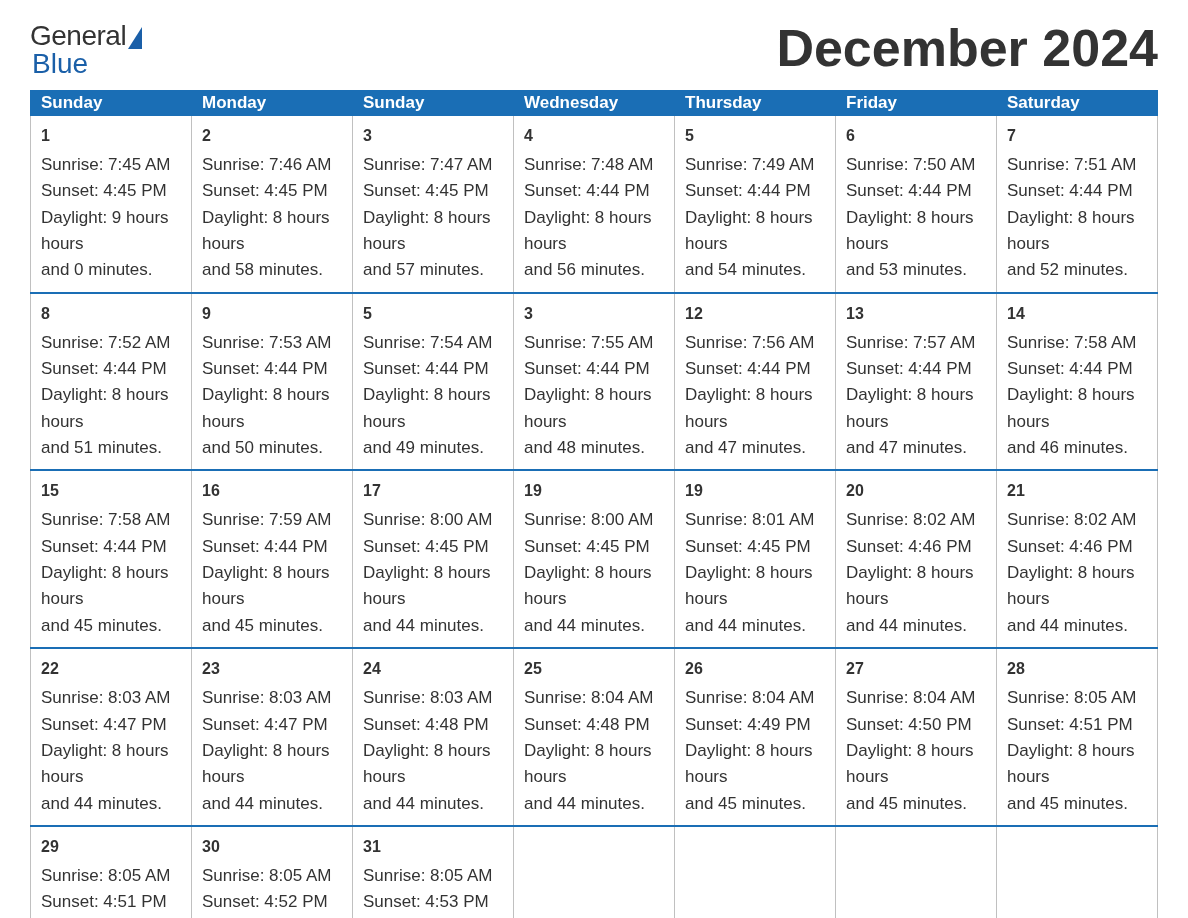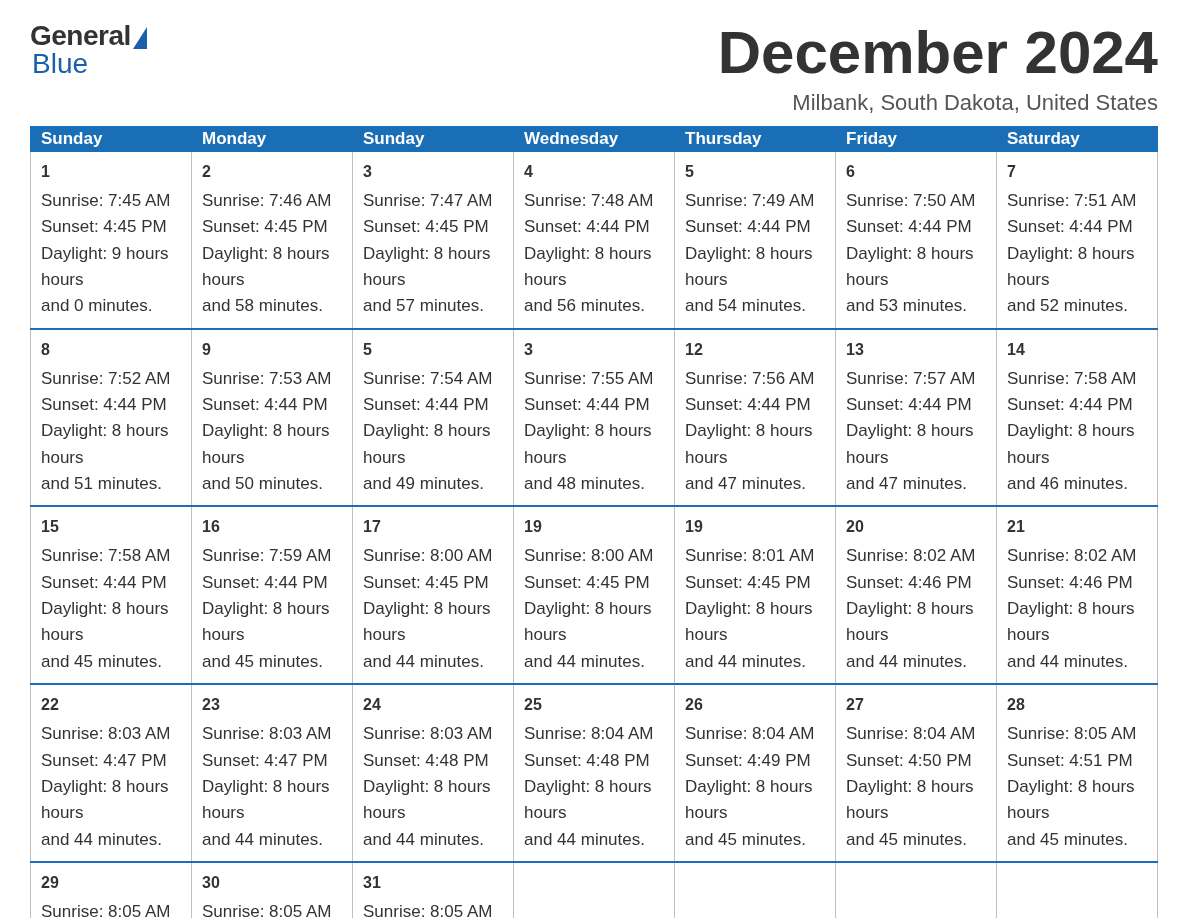--- a/index.html
+++ b/index.html
@@ -20,21 +20,21 @@
       display: flex;
       flex-direction: column;
       align-items: flex-start;
     }
     .logo-top {
       display: flex;
       align-items: center;
     }
     .logo-general {
       font-size: 28px;
-      font-weight: bold;
+      font-weight: normal;
       color: #333;
       letter-spacing: -0.5px;
     }
     .logo-arrow {
       width: 0;
       height: 0;
       border-left: 14px solid transparent;
       border-bottom: 22px solid #1a5fa8;
       margin-left: 2px;
       margin-top: 4px;
@@ -43,21 +43,21 @@
       font-size: 28px;
       font-weight: normal;
       color: #1a5fa8;
       margin-top: -4px;
       margin-left: 2px;
     }
     .title-block {
       text-align: right;
     }
     .month-title {
-      font-size: 60px;
+      font-size: 52px;
       font-weight: bold;
       color: #333;
       line-height: 1.1;
     }
     .location-title {
       font-size: 22px;
       color: #555;
       margin-top: 4px;
     }
     .calendar {
@@ -109,21 +109,20 @@
 <div class="header-row">
   <div class="logo">
     <div class="logo-top">
       <span class="logo-general">General</span>
       <div class="logo-arrow"></div>
     </div>
     <span class="logo-blue">Blue</span>
   </div>
   <div class="title-block">
     <div class="month-title">December 2024</div>
-    <div class="location-title">Milbank, South Dakota, United States</div>
   </div>
 </div>
 
 <table class="calendar">
   <thead>
     <tr>
       <th>Sunday</th>
       <th>Monday</th>
       <th>Sunday</th>
       <th>Wednesday</th>

